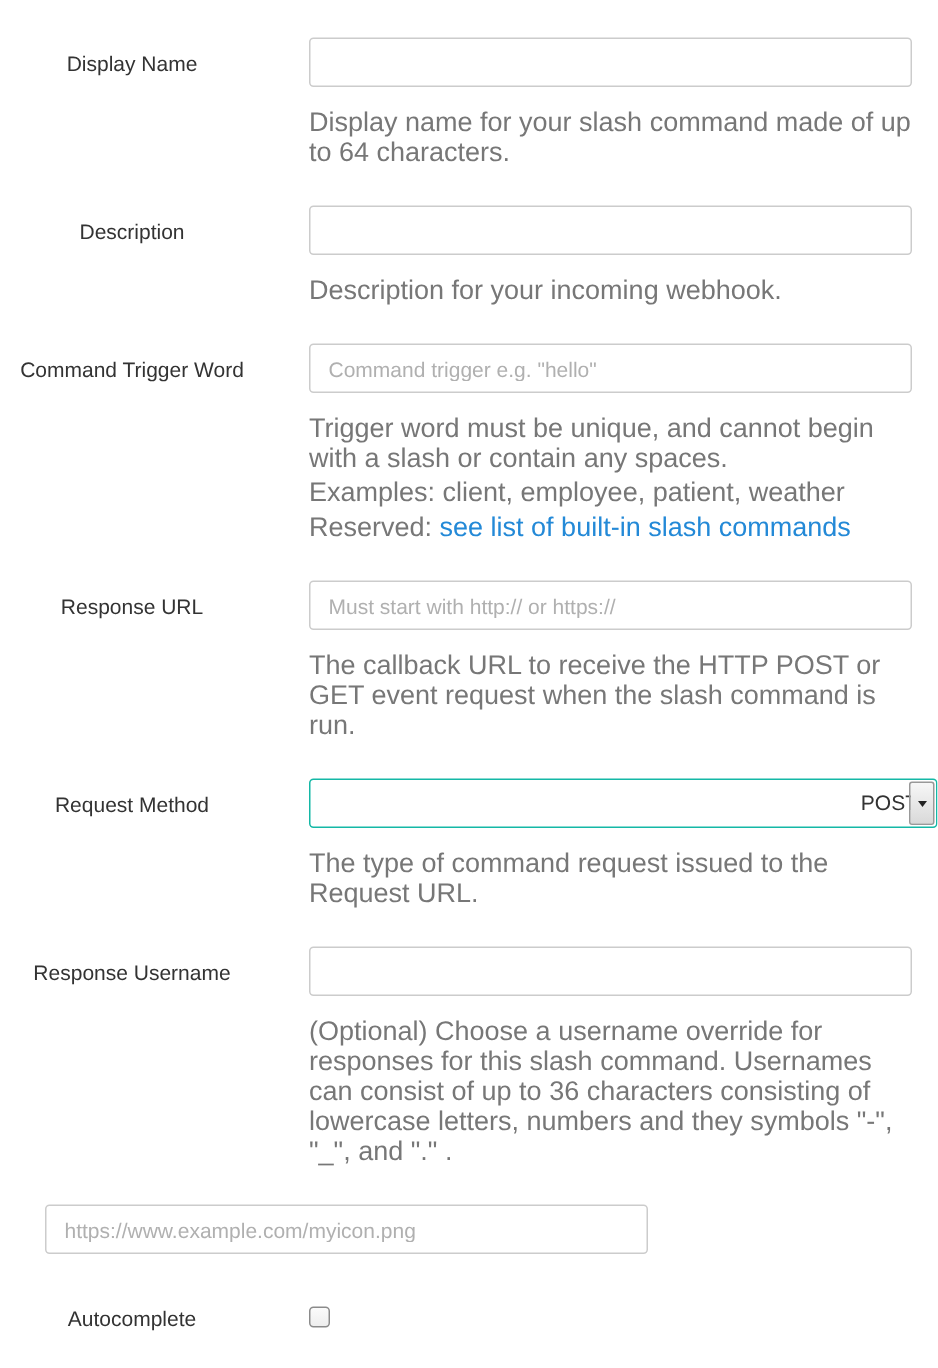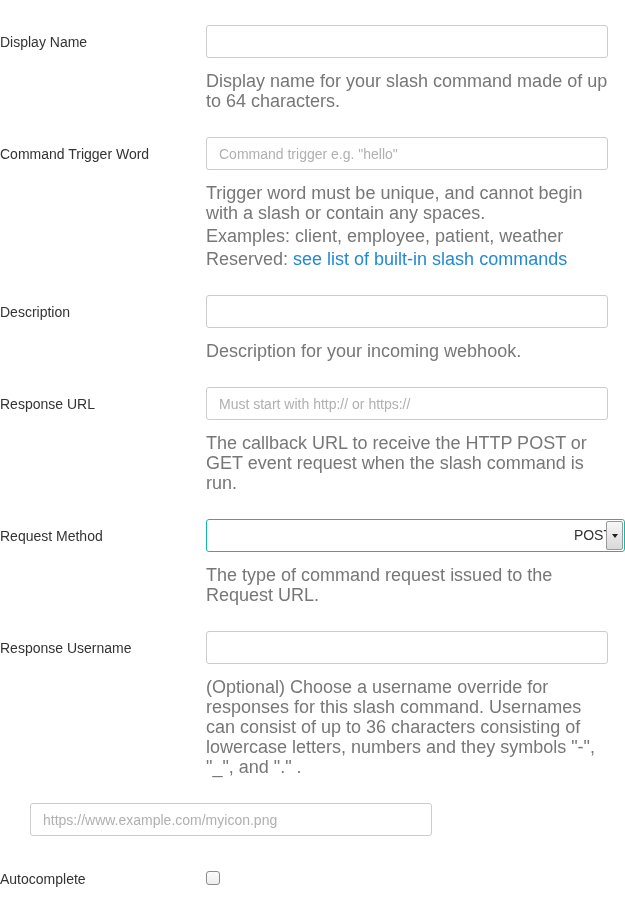--- a/index.html
+++ b/index.html
@@ -16,21 +16,21 @@
     padding-top: 25px;
     padding-bottom: 26px;
   }
   .form-group {
     display: flex;
     margin-bottom: 26px;
   }
   .label-col {
     width: 176px;
     flex: 0 0 176px;
-    text-align: left;
+    text-align: center;
     padding-top: 7px;
     line-height: 20px;
     color: #333333;
   }
   .input-col {
     margin-left: 30px;
     width: 402px;
     flex: 0 0 402px;
   }
   .form-control {
@@ -116,36 +116,36 @@
 
   <div class="form-group">
     <label class="label-col">Display Name</label>
     <div class="input-col">
       <input type="text" class="form-control" style="">
       <div class="help-block">Display name for your slash command made of up to 64 characters.</div>
     </div>
   </div>
 
   <div class="form-group">
+    <label class="label-col">Description</label>
+    <div class="input-col">
+      <input type="text" class="form-control" style="">
+      <div class="help-block">Description for your incoming webhook.</div>
+    </div>
+  </div>
+
+  <div class="form-group">
     <label class="label-col">Command Trigger Word</label>
     <div class="input-col">
       <input type="text" class="form-control" placeholder="Command trigger e.g. &quot;hello&quot;" style="">
       <div class="help-block">
         <p>Trigger word must be unique, and cannot begin with a slash or contain any spaces.</p>
         <p>Examples: client, employee, patient, weather</p>
         <p><span>Reserved: </span><a class="link">see list of built-in slash commands</a></p>
       </div>
-    </div>
-  </div>
-
-  <div class="form-group">
-    <label class="label-col">Description</label>
-    <div class="input-col">
-      <input type="text" class="form-control" style="">
-      <div class="help-block">Description for your incoming webhook.</div>
     </div>
   </div>
 
   <div class="form-group">
     <label class="label-col">Response URL</label>
     <div class="input-col">
       <input type="text" class="form-control" placeholder="Must start with http:// or https://" style="">
       <div class="help-block">The callback URL to receive the HTTP POST or GET event request when the slash command is run.</div>
     </div>
   </div>

